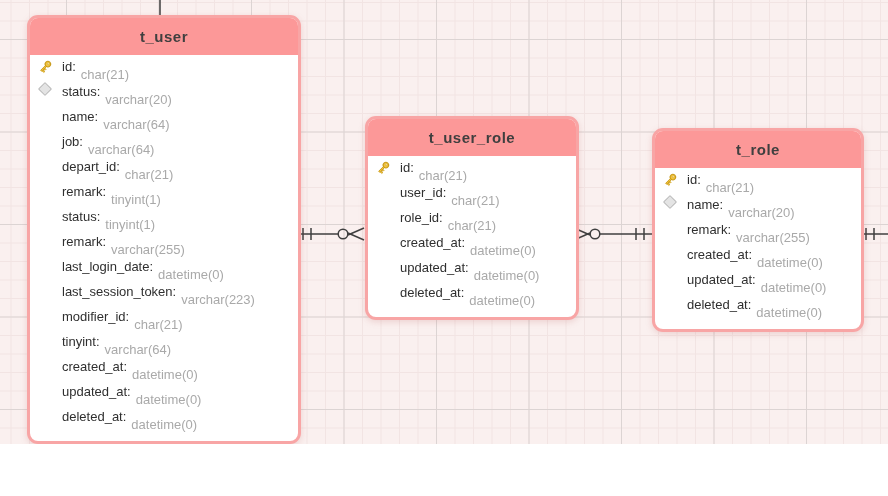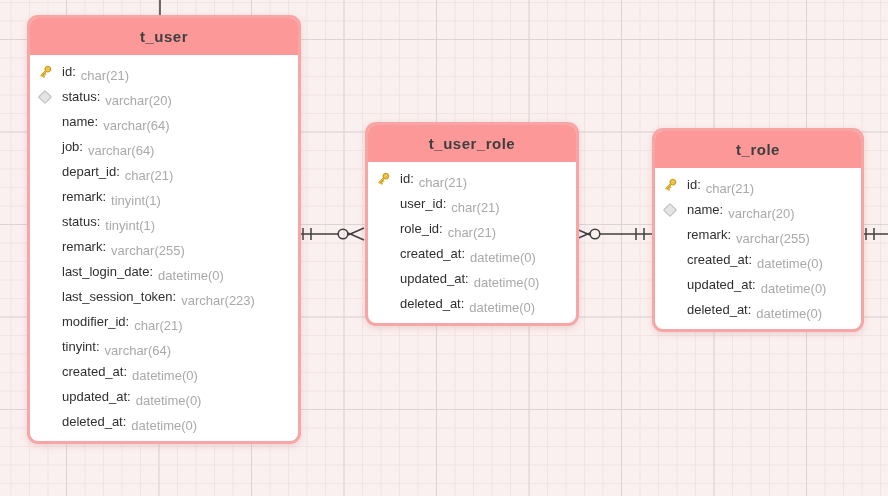--- a/index.html
+++ b/index.html
@@ -1,17 +1,17 @@
 <!DOCTYPE html>
 <html><head>
 <meta charset="utf-8">
 <style>
   html,body{margin:0;padding:0;}
   #canvas{
-    position:relative; width:888px; height:496px; overflow:hidden;
+    position:relative; width:888px; height:444px; overflow:hidden;
     font-family:"Liberation Sans", sans-serif;
     background-color:#faf0ef;
     background-image:
       linear-gradient(90deg, #dcd4d3 1px, transparent 1px),
       linear-gradient(#dcd4d3 1px, transparent 1px),
       linear-gradient(90deg, #f2e4e3 1px, transparent 1px),
       linear-gradient(#f2e4e3 1px, transparent 1px);
     background-size: 92.5px 100%, 100% 92.5px, 18.5px 100%, 100% 18.5px;
     background-position: 66px 0, 0 39px, 10.5px 0, 0 2px;
   }
@@ -22,21 +22,21 @@
     border:3px solid #f8a5a5; border-radius:11px;
     box-shadow:0 2px 6px rgba(200,120,120,0.25);
   }
   .etable .thead{
     height:37px; line-height:37px; text-align:center;
     background:#fc9898; border-radius:8px 8px 0 0;
     font-size:15px; font-weight:bold; color:#3f3f3f; letter-spacing:0.5px;
     cursor:move;
   }
   .tbody{padding:4px 0 7px 0;}
-  .row{display:flex; align-items:center; height:25px; padding-left:8px; font-size:13px; white-space:nowrap;}
+  .row{display:flex; align-items:flex-start; height:25px; padding-left:8px; font-size:13px; white-space:nowrap;}
   .ic{width:24px; flex:0 0 24px; display:flex; align-items:center; justify-content:flex-start;}
   .diamond{width:8px; height:8px; margin-left:2px; background:#e4e4e4; border:1.5px solid #b8b8b8; border-radius:1px; transform:rotate(45deg); display:inline-block;}
   .fn{color:#2f2f2f;}
   .fn::after{content:":"; color:#2f2f2f;}
   .ft{color:#a9a9a9; margin-left:5px;margin-top:8px;}
   #watermark{
     position:absolute; right:8px; bottom:5px; z-index:3;
     font-size:17px; color:#c9bfbf; letter-spacing:1px;
   }
 </style>
@@ -158,21 +158,21 @@
           <span class="ft">datetime(0)</span>
         </div>
       <div class="row">
           <span class="ic"></span>
           <span class="fn">deleted_at</span>
           <span class="ft">datetime(0)</span>
         </div>
     </div>
   </div>
 
-  <div class="etable" style="left:365px; top:122px; width:208px;">
+  <div class="etable" style="left:365px; top:116px; width:208px;">
     <div class="thead">t_user_role</div>
     <div class="tbody">
       <div class="row">
         <span class="ic">
             <svg width="15" height="15" viewBox="0 0 16 16">
               <g transform="rotate(-45 8 8)">
                 <rect x="1.5" y="7.2" width="8" height="1.6" fill="#f6c73c" stroke="#c89a1b" stroke-width="0.9"></rect>
                 <rect x="2.2" y="8.6" width="1.4" height="2.6" fill="#f6c73c" stroke="#c89a1b" stroke-width="0.9"></rect>
                 <rect x="4.8" y="8.6" width="1.4" height="1.9" fill="#f6c73c" stroke="#c89a1b" stroke-width="0.9"></rect>
                 <circle cx="11.6" cy="8" r="2.9" fill="#f6c73c" stroke="#c89a1b" stroke-width="1.1"></circle>

